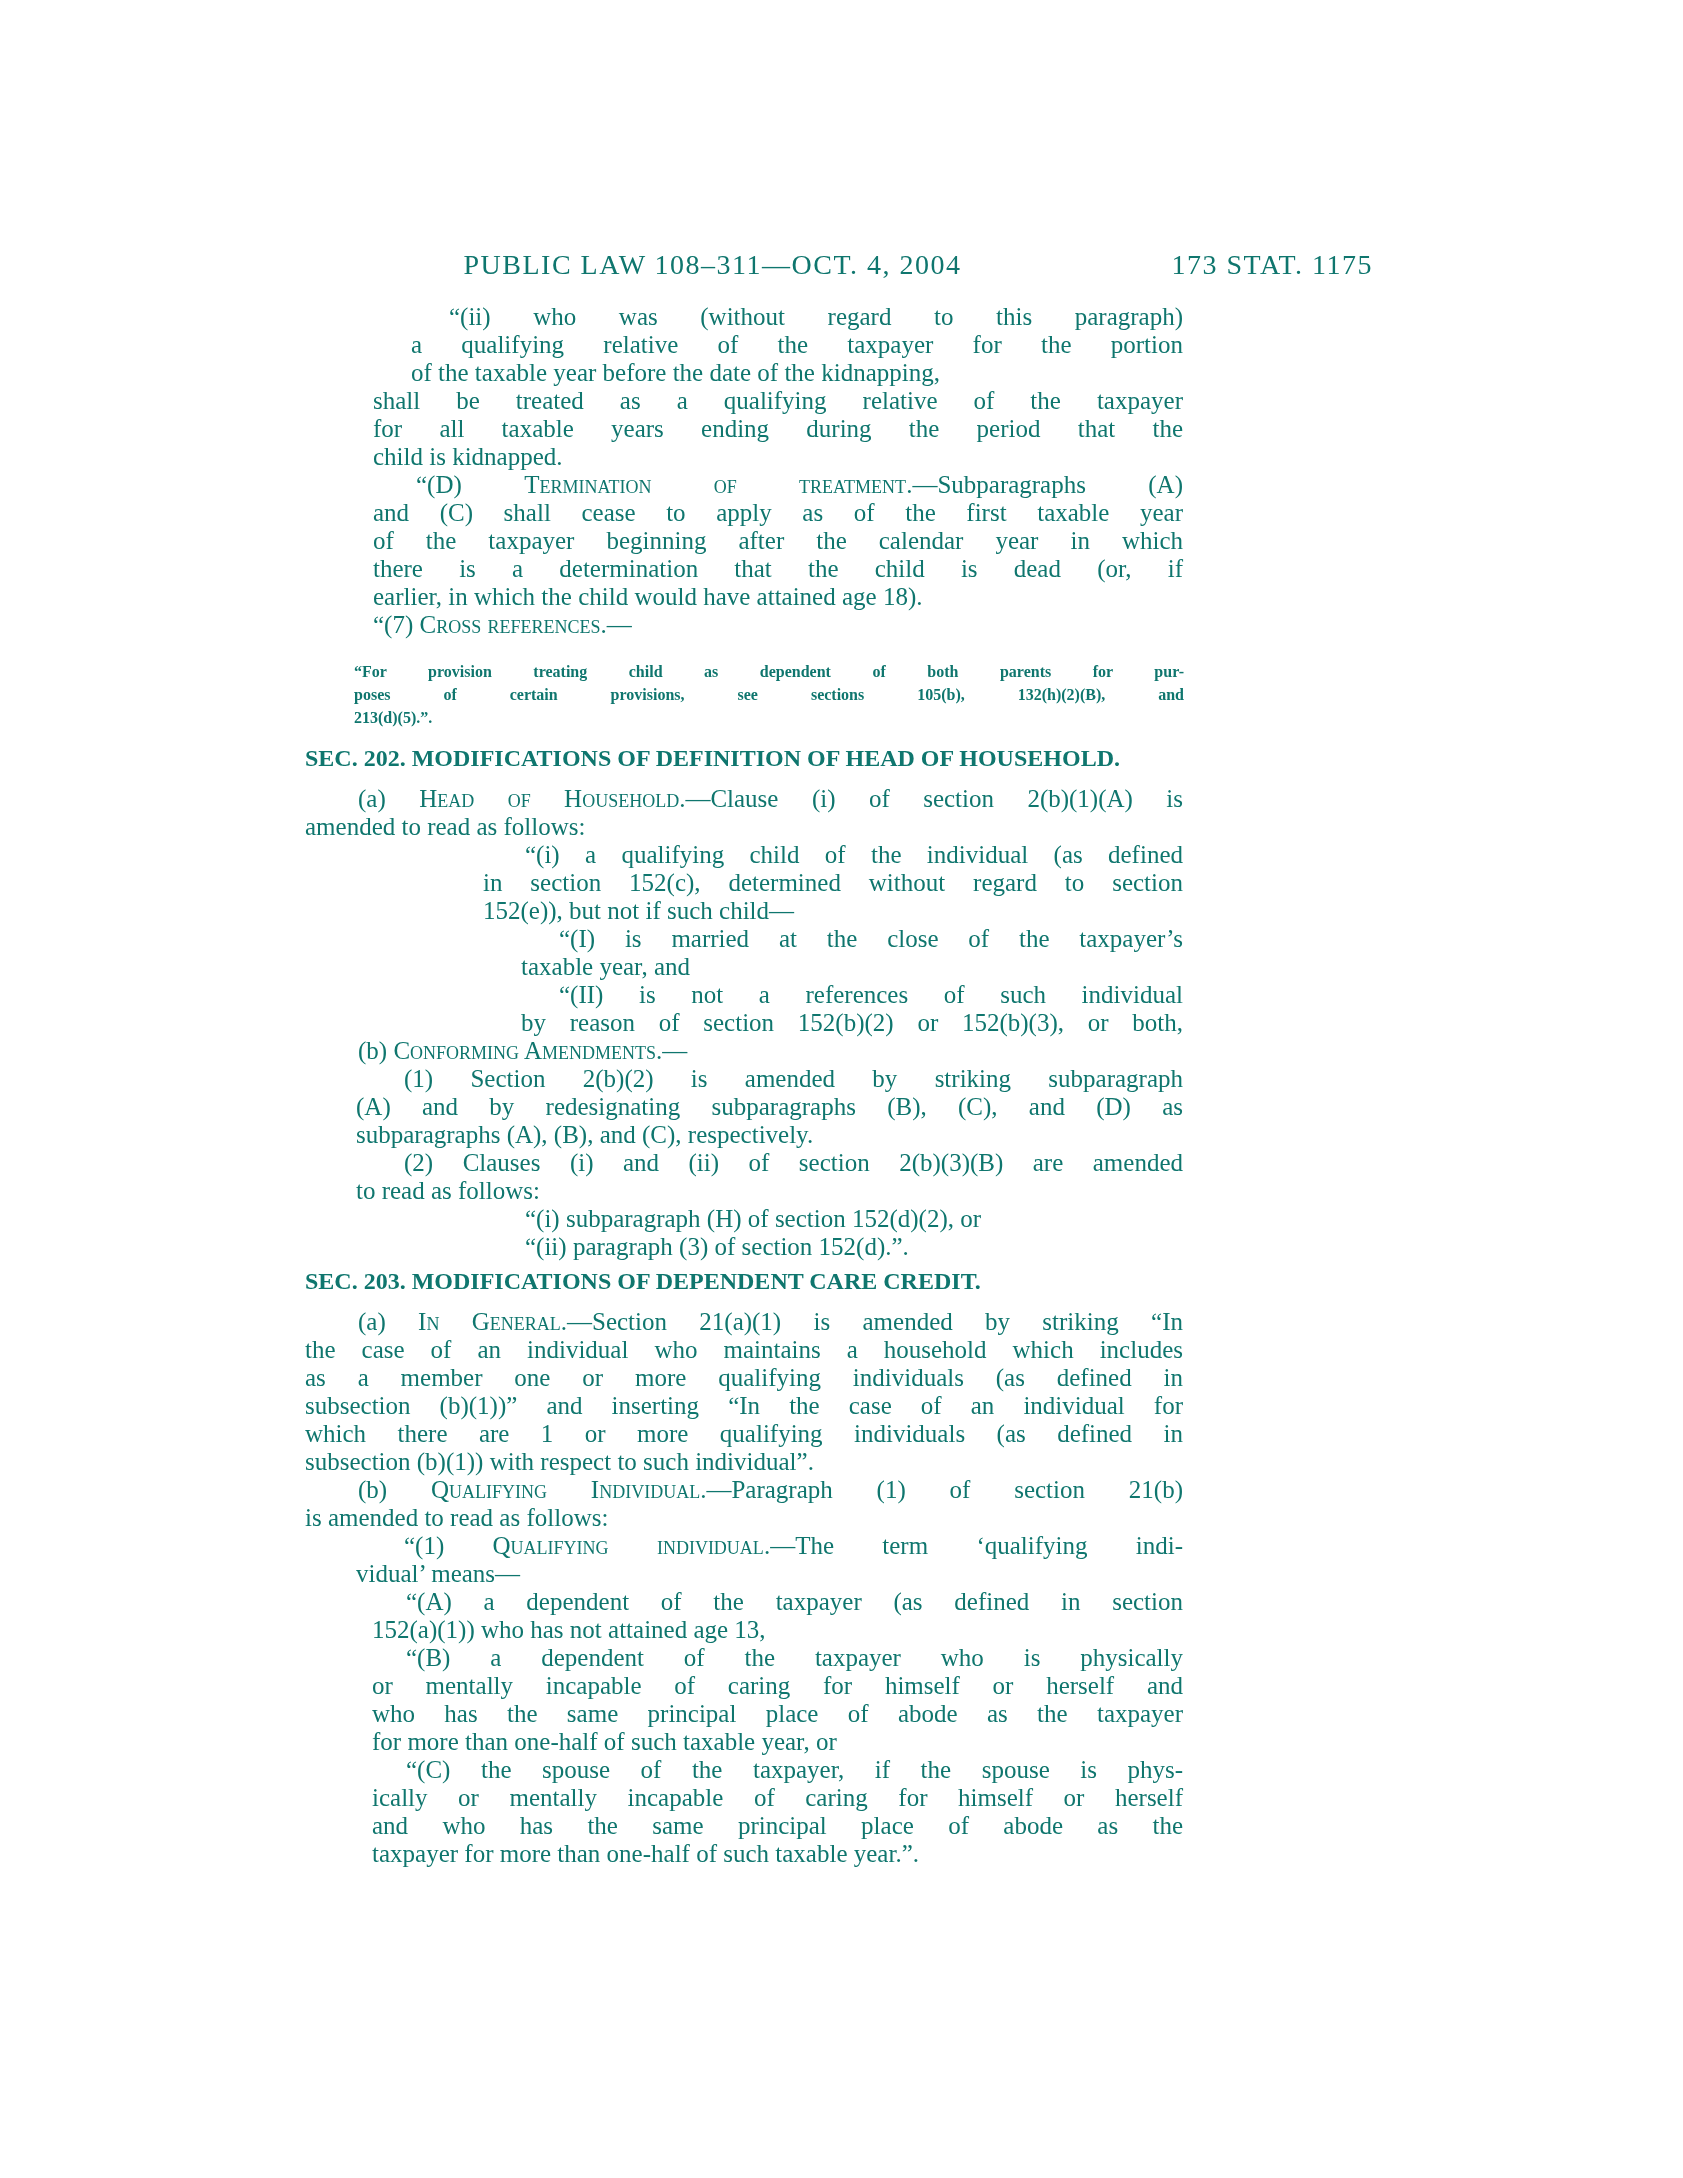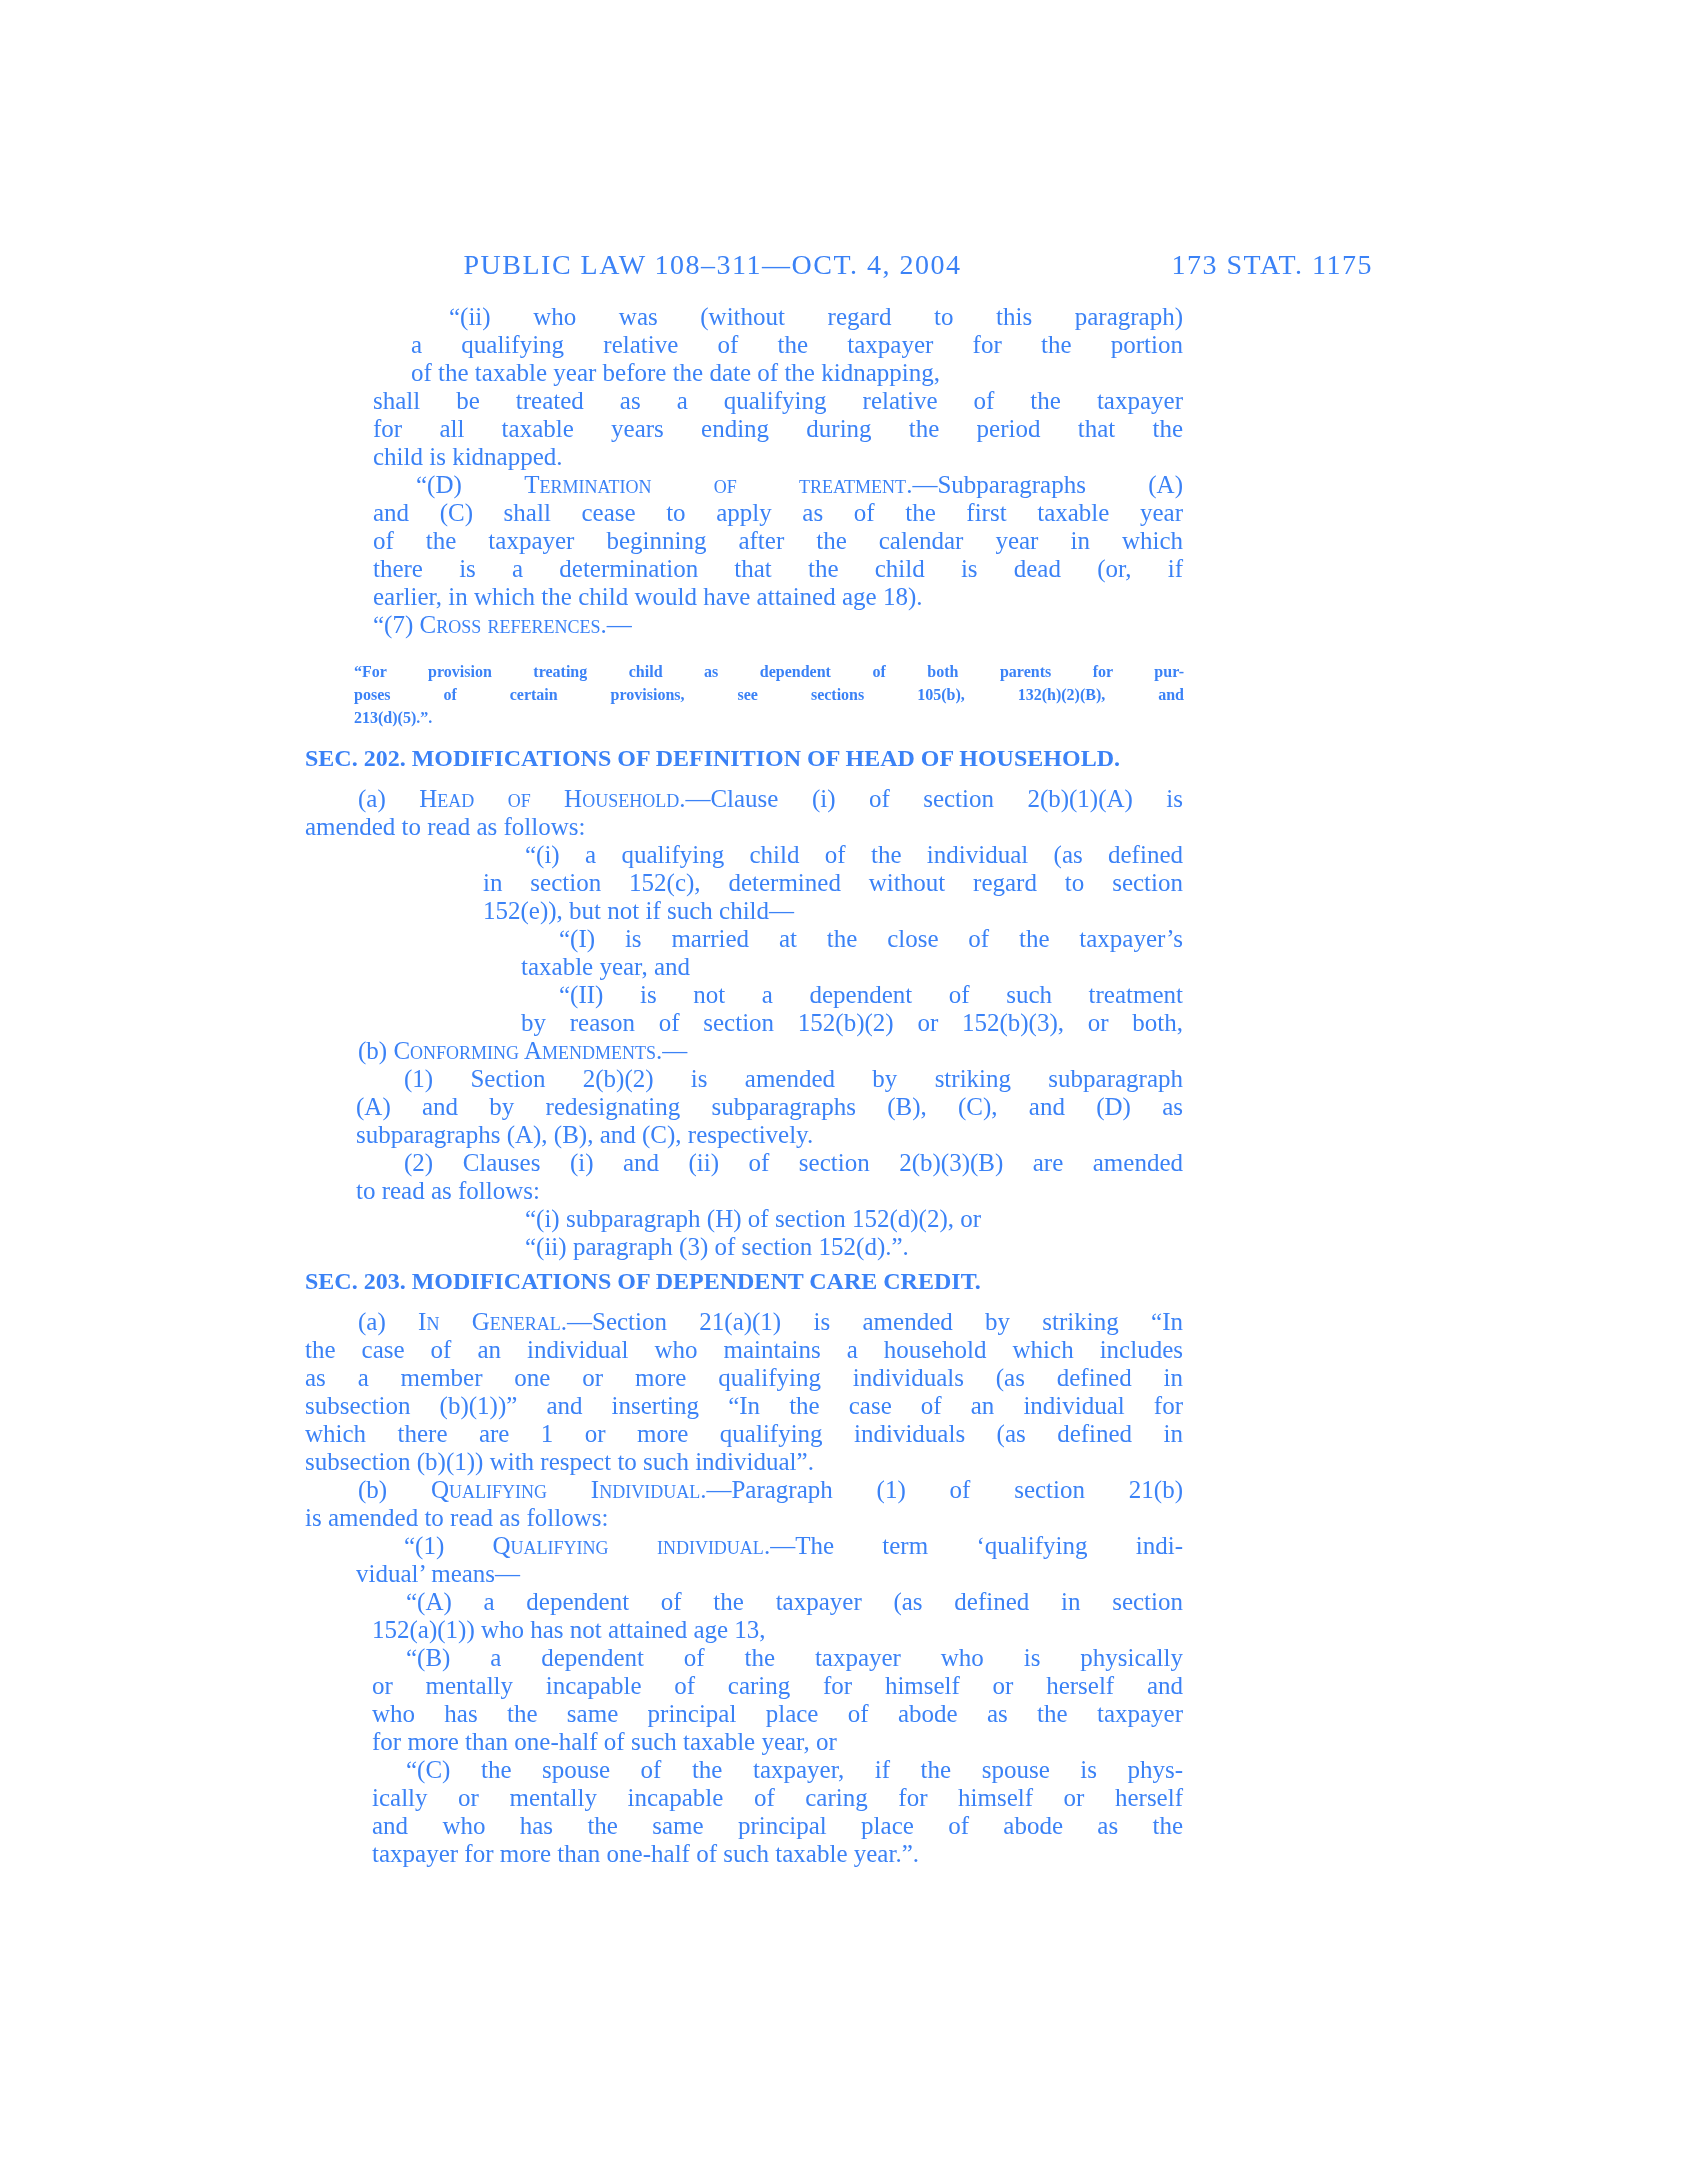--- a/index.html
+++ b/index.html
@@ -1,21 +1,21 @@
 <!DOCTYPE html>
 <html><head>
 <meta charset="utf-8">
 <style>
   html,body{margin:0;padding:0;background:#e8e8e8;}
   .page{
     position:relative;
     width:1683px;height:2178px;
     background:#ffffff;
     font-family:"Liberation Serif","DejaVu Serif",serif;
-    color:#3b82f6;
+    color:#0f766e;
     overflow:hidden;
   }
   .running-head{
     position:absolute;top:249px;left:0;width:1683px;height:34px;
     font-size:28px;letter-spacing:1.5px;white-space:nowrap;
   }
   .law-title{position:absolute;left:267px;width:891px;text-align:center;}
   .stat-page{position:absolute;right:310px;text-align:right;}
   .body-col{
     position:absolute;left:305px;top:303px;width:878px;
@@ -87,21 +87,21 @@
       <div class="block quote" style="margin-left: 178px; width: 700px;">
         <div class="line" style="padding-left: 42px;"><span>“(i) a qualifying child of the individual (as defined</span></div>
         <div class="line"><span>in section 152(c), determined without regard to section</span></div>
         <div class="line last"><span>152(e)), but not if such child—</span></div>
       </div>
       <div class="block quote" style="margin-left: 216px; width: 662px;">
         <div class="line" style="padding-left: 38px;"><span>“(I) is married at the close of the taxpayer’s</span></div>
         <div class="line last"><span>taxable year, and</span></div>
       </div>
       <div class="block quote" style="margin-left: 216px; width: 662px;">
-        <div class="line" style="padding-left: 38px;"><span>“(II) is not a dependent of such treatment</span></div>
+        <div class="line" style="padding-left: 38px;"><span>“(II) is not a references of such individual</span></div>
         <div class="line"><span>by reason of section 152(b)(2) or 152(b)(3), or both,</span></div>
       </div>
       <div class="block body" style="margin-left: 0px; width: 878px;">
         <div class="line last" style="padding-left: 53px;"><span>(b) </span><span class="sc">Conforming Amendments</span><span>.—</span></div>
       </div>
       <div class="block body" style="margin-left: 51px; width: 827px;">
         <div class="line" style="padding-left: 48px;"><span>(1) Section 2(b)(2) is amended by striking subparagraph</span></div>
         <div class="line"><span>(A) and by redesignating subparagraphs (B), (C), and (D) as</span></div>
         <div class="line last"><span>subparagraphs (A), (B), and (C), respectively.</span></div>
       </div>

